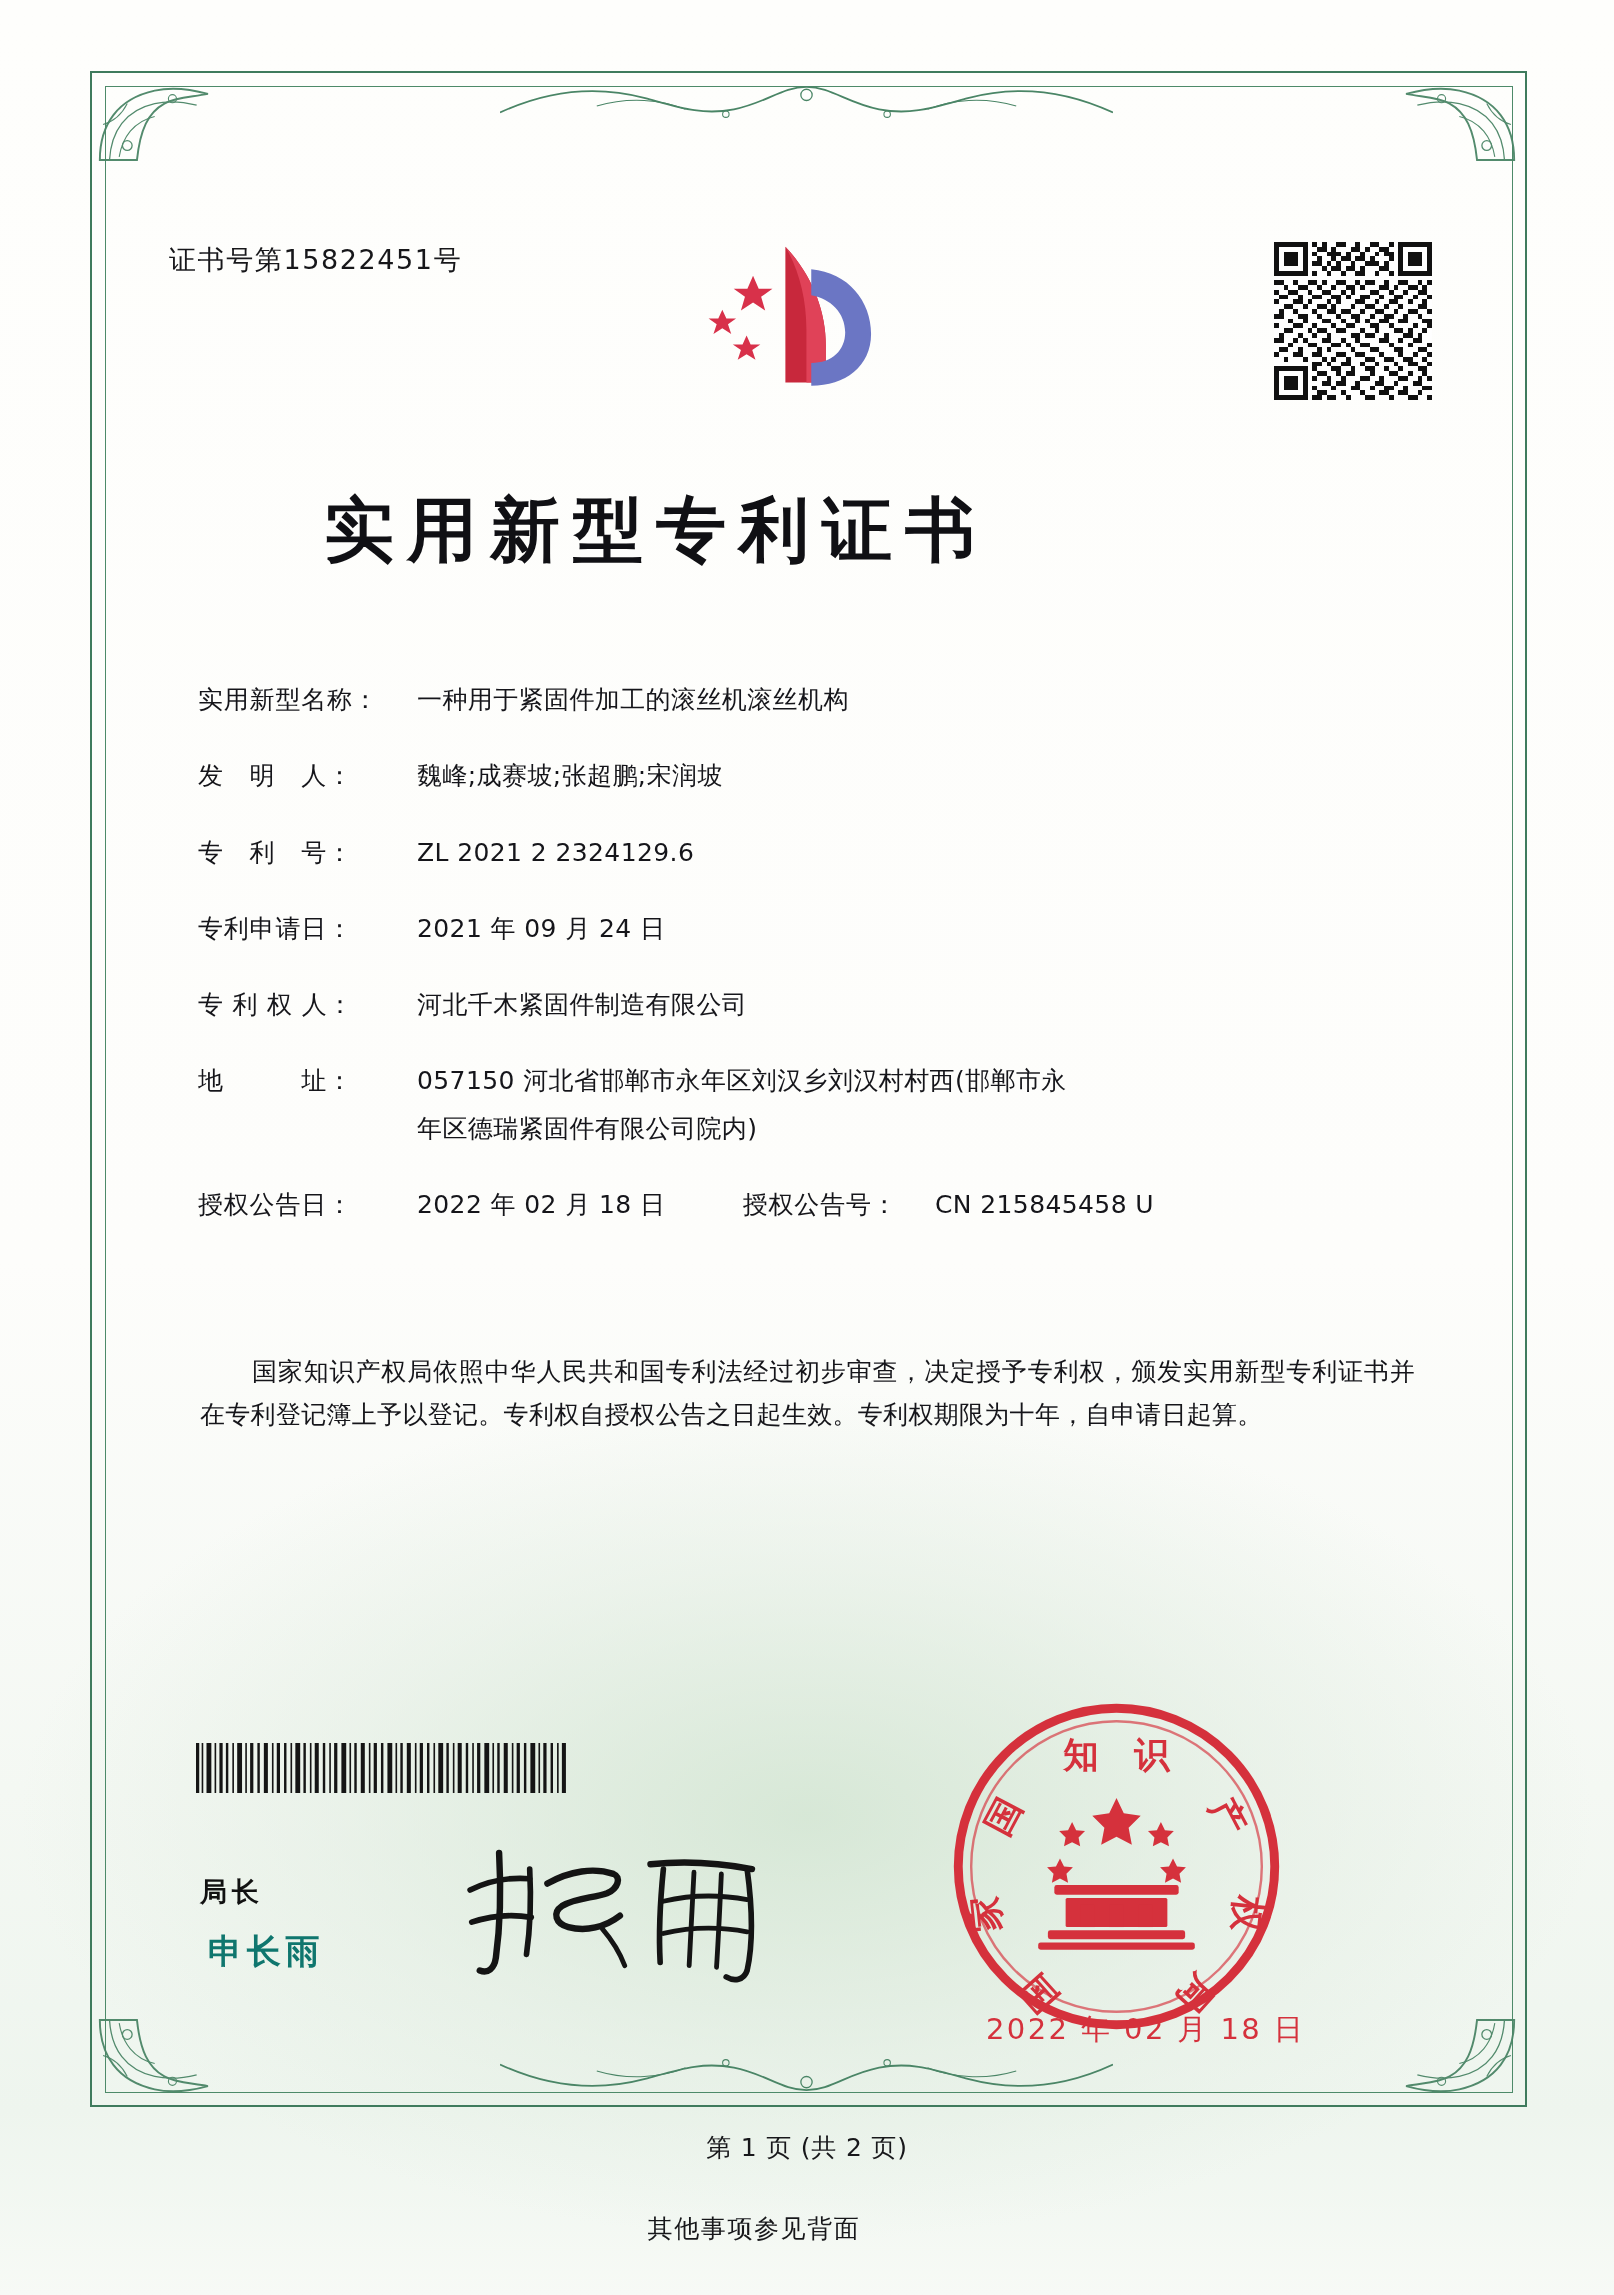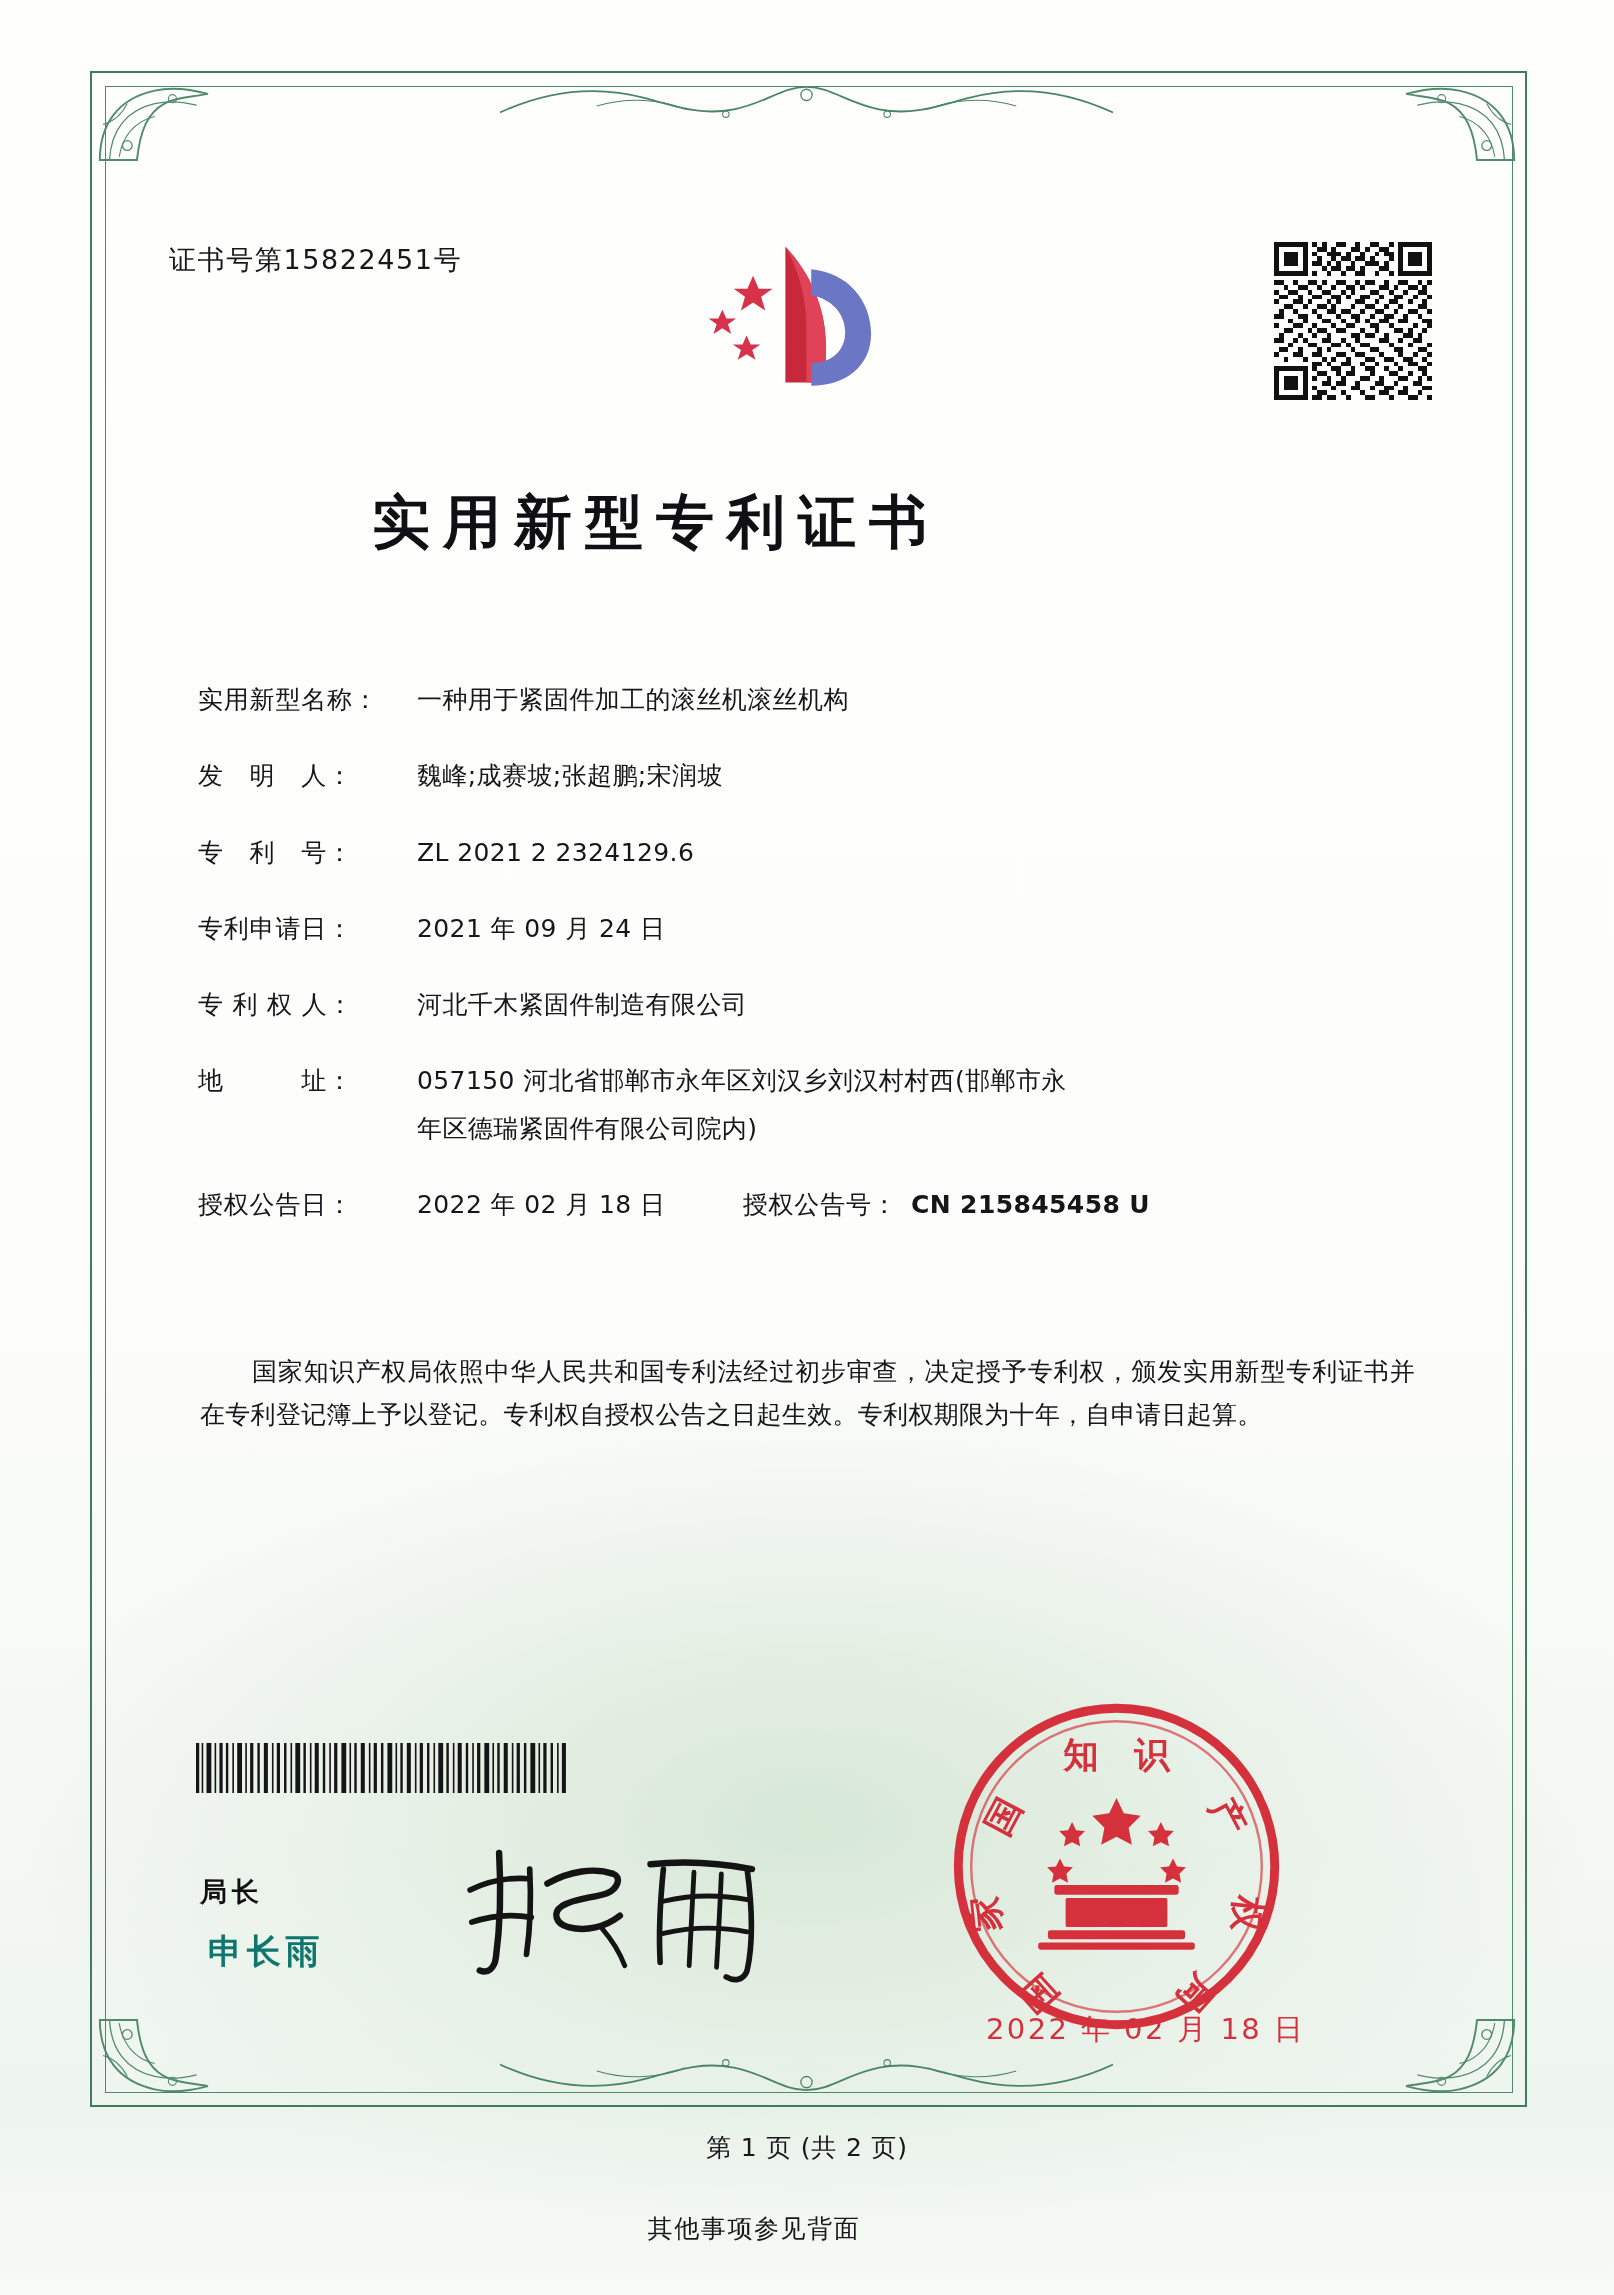--- a/index.html
+++ b/index.html
@@ -90,21 +90,21 @@
     left: 1274px; top: 242px;
     width: 158px; height: 158px;
   }
   .qr svg { width: 100%; height: 100%; display: block; }
 
   .title {
     position: absolute;
     left: 0; top: 484px;
     width: 1312px;
     text-align: center;
-    font-size: 58px;
+    font-size: 70px;
     font-weight: bold;
     letter-spacing: 13px;
     color: #101014;
     font-family: "DejaVu Serif", "Liberation Serif", serif;
   }
 
   
   .fields {
     position: absolute;
     left: 198px; top: 682px;
@@ -132,21 +132,21 @@
   }
   .fvalue .l2 { display: block; margin-top: 11.3px; }
 
   .frow.dual { margin-bottom: 32px; }
   .dual .g2label {
     margin-left: 69px;
     white-space: nowrap;
     letter-spacing: 0.8px;
     margin-top: 44px;
   }
-  .dual .g2value { margin-left: 5px; letter-spacing: 0.4px; font-weight: bold; }
+  .dual .g2value { margin-left: 29px; letter-spacing: 0.4px; }
 
   
   .para {
     position: absolute;
     left: 200px;
     width: 1215px;
     font-size: 25px;
     line-height: 1.72;
     color: #15151a;
     text-align: justify;

